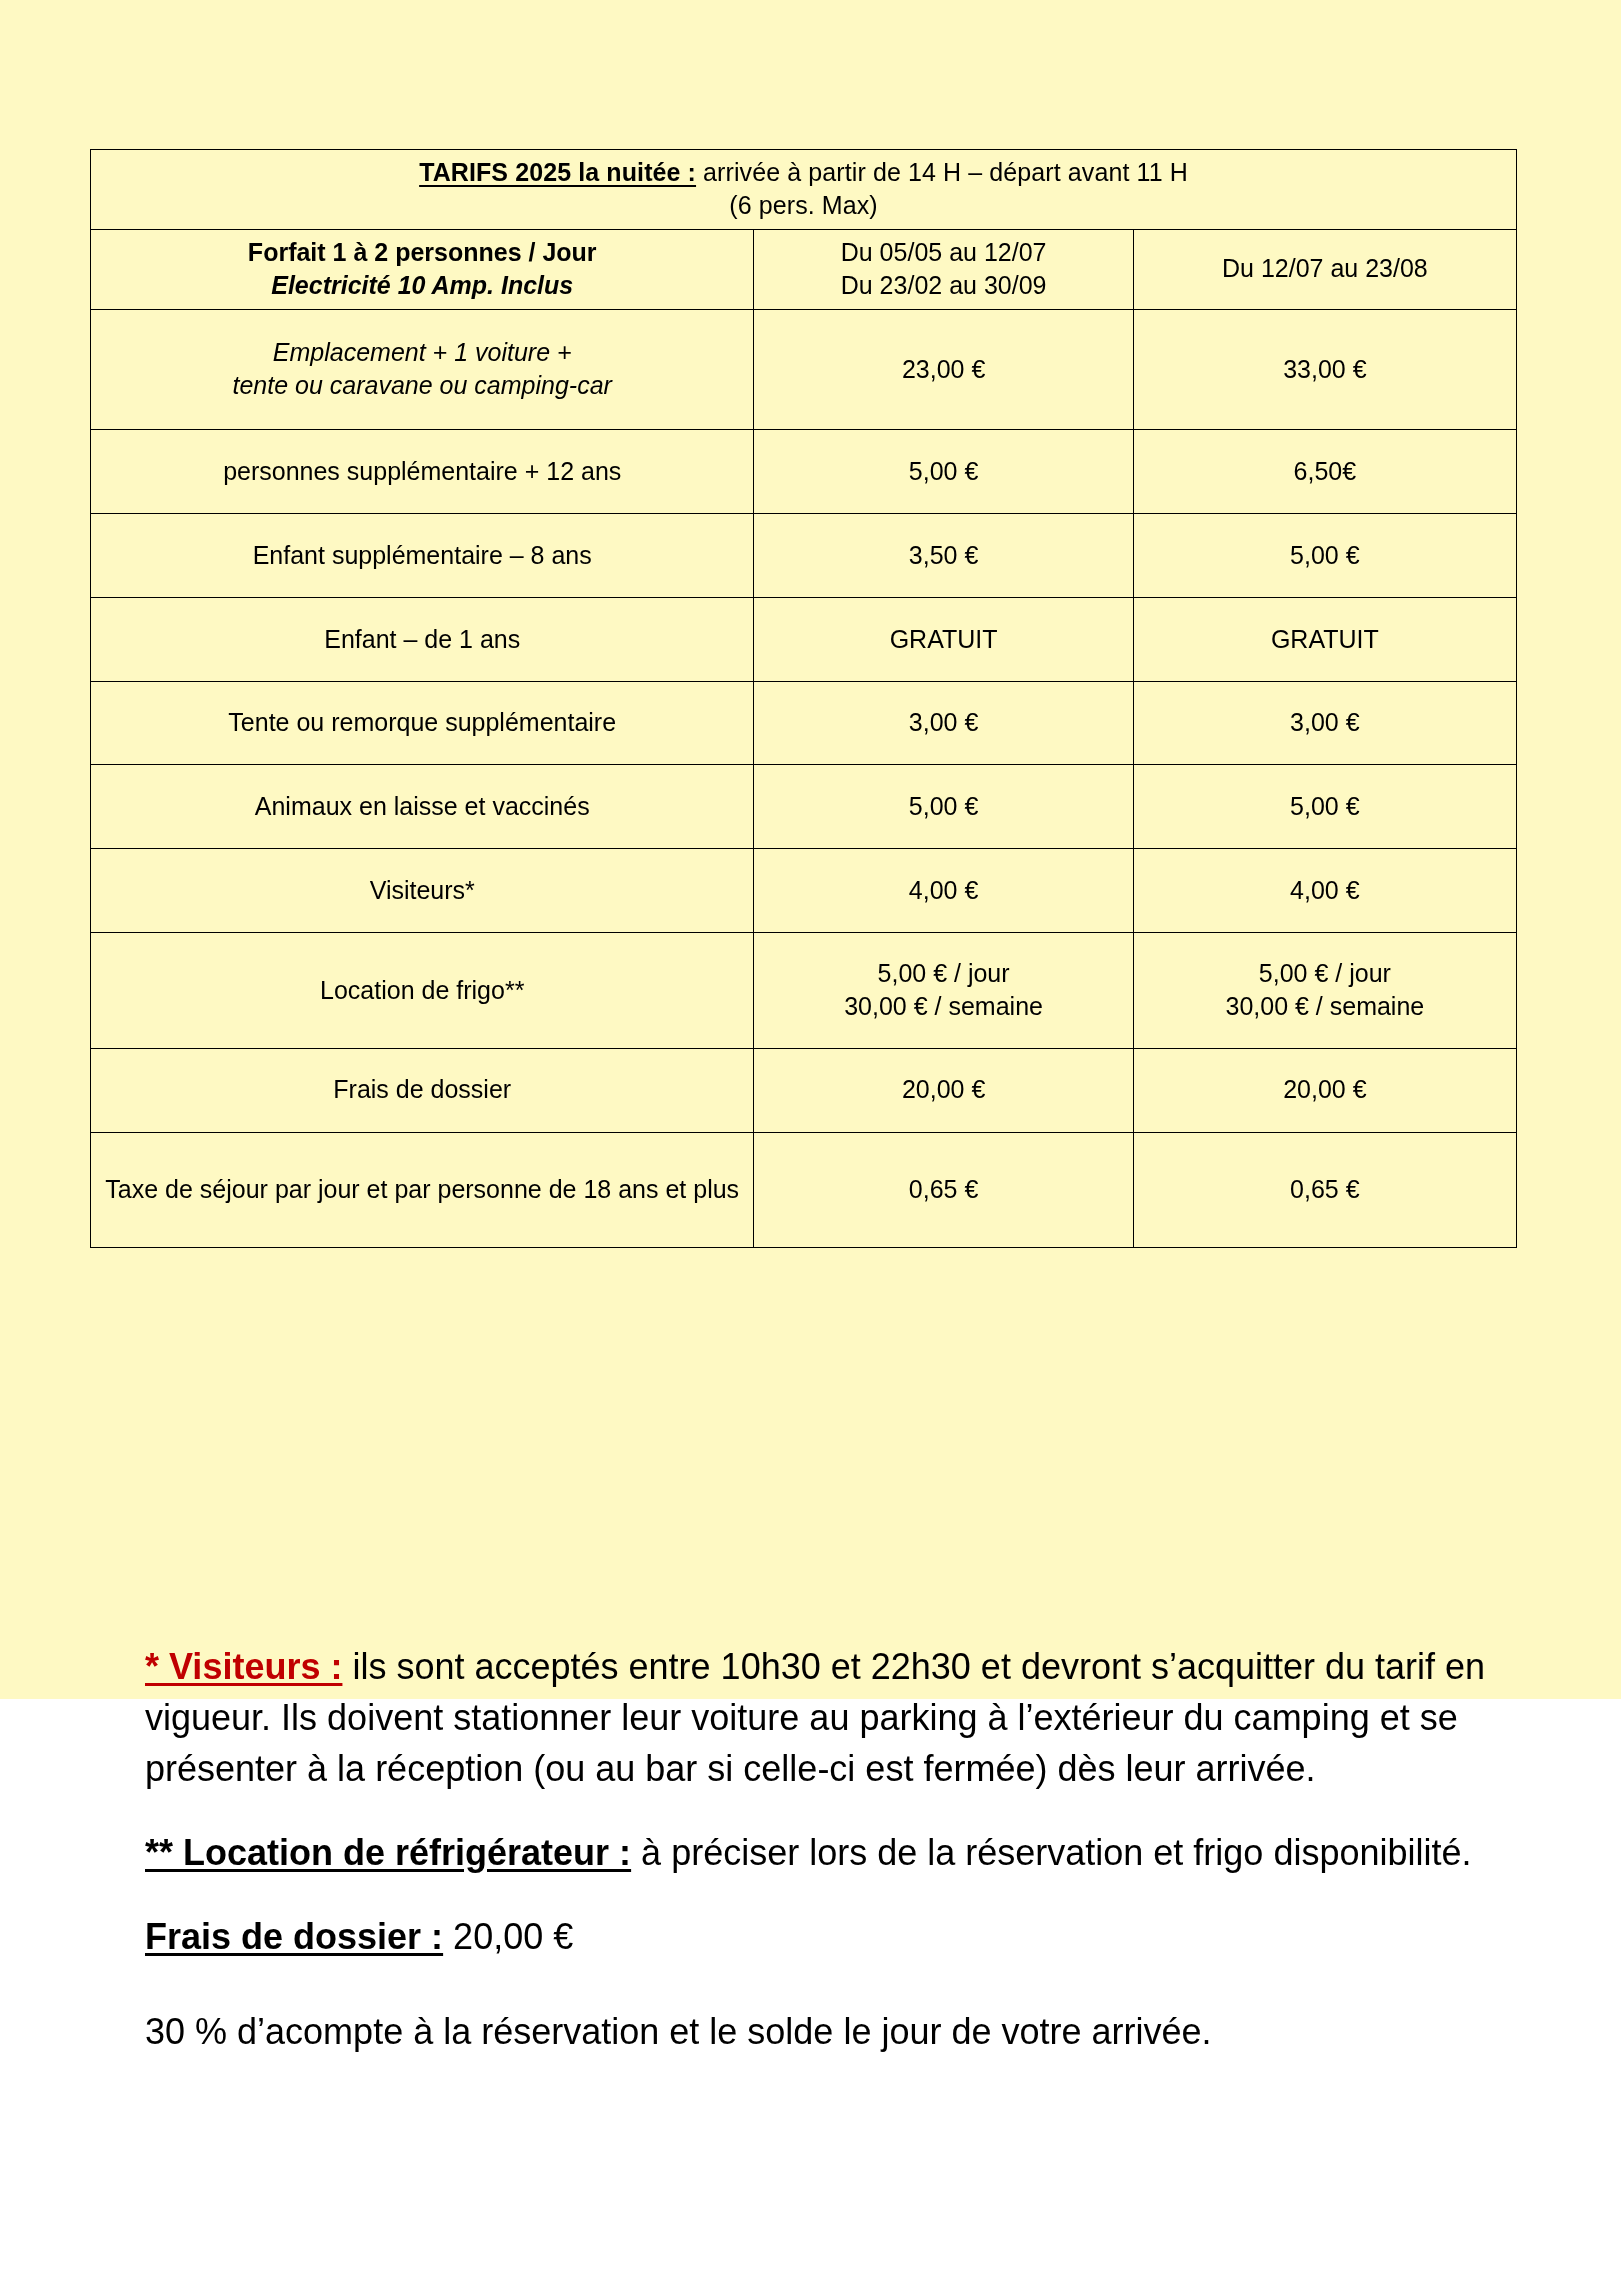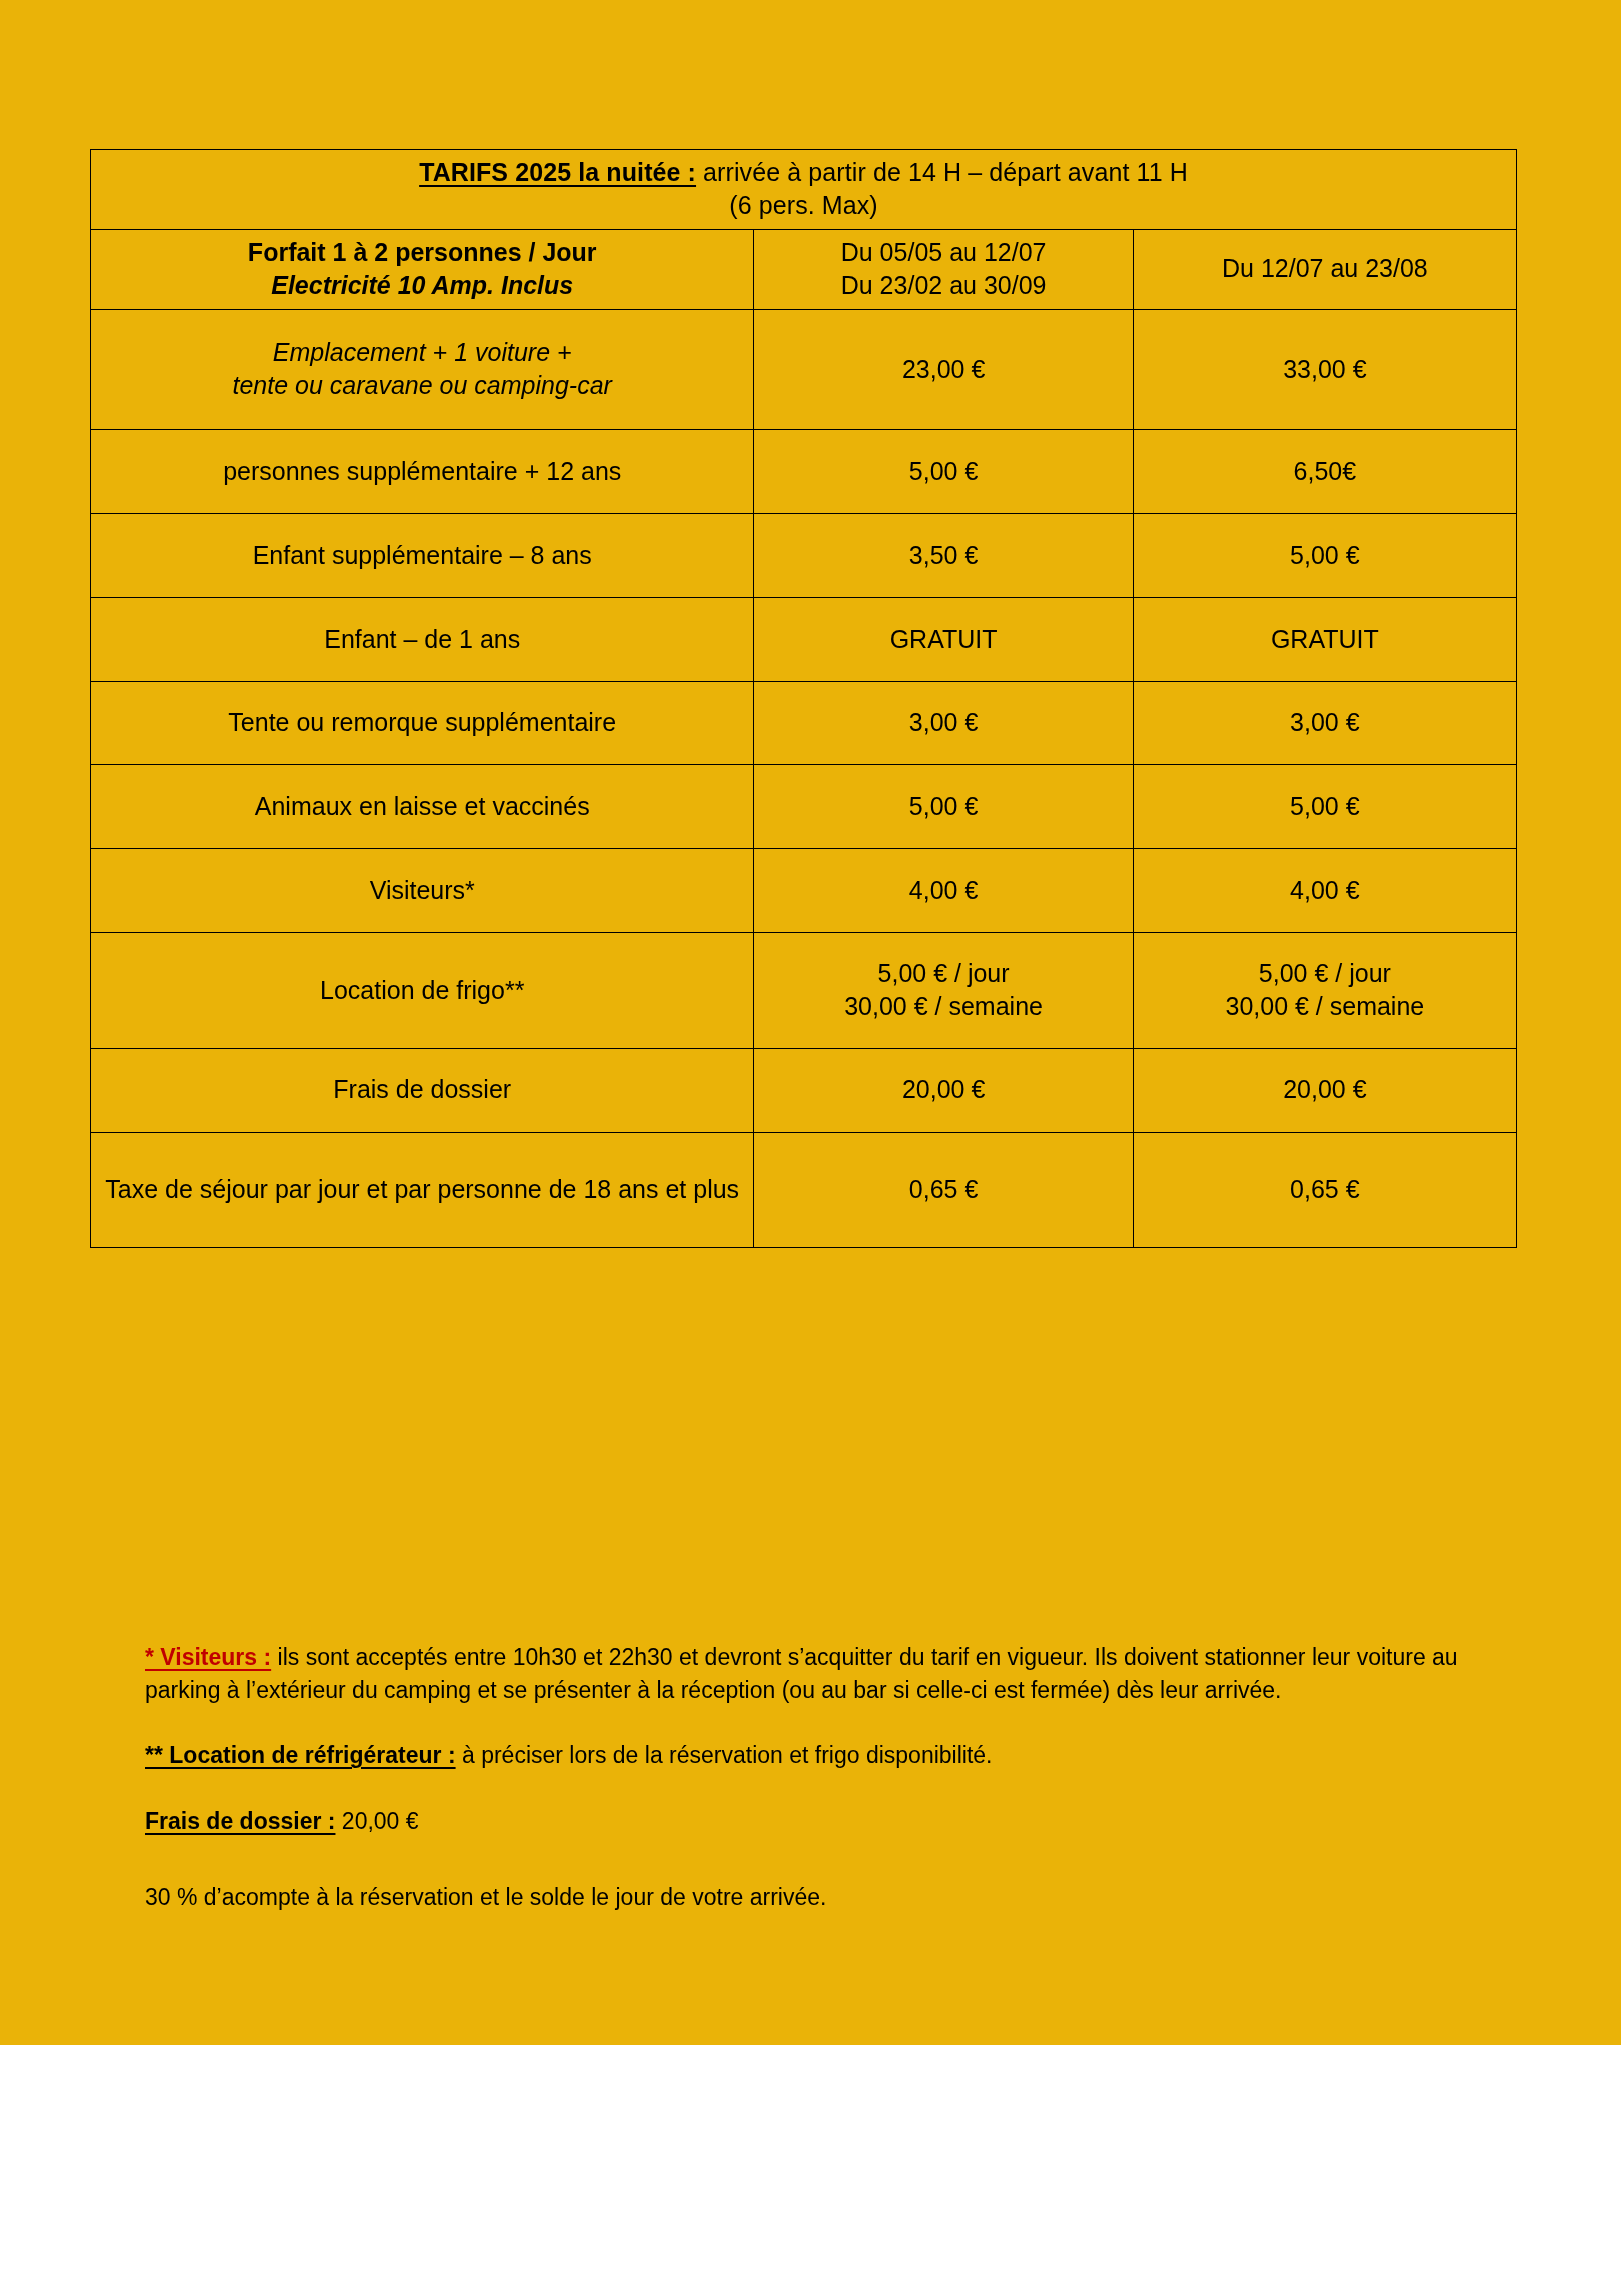--- a/index.html
+++ b/index.html
@@ -14,22 +14,22 @@
     font-family: "Liberation Sans", sans-serif;
     color: #000000;
     position: relative;
     overflow: hidden;
   }
 
   .page {
     position: absolute;
     left: 0; top: 0;
     width: 1621px;
-    height: 2045px;
-    background: #eab308;
+    height: 1699px;
+    background: #fef9c3;
   }
 
   
   .tariff-table {
     position: absolute;
     left: 90px;
     top: 149px;
     width: 1427px;
     border-collapse: collapse;
     table-layout: fixed;
@@ -93,21 +93,21 @@
   }
   .cell-italic .sub { display: block; }
   .multi .sub { display: block; }
 
   
   .notes {
     position: absolute;
     left: 145px;
     top: 1641px;
     width: 1376px;
-    font-size: 23px;
+    font-size: 36px;
     line-height: 1.42;
   }
   .note-p {
     margin: 0 0 33px 0;
   }
   .note-p:last-child { margin-bottom: 0; }
   .note-lead-red {
     color: #C00000;
     font-weight: bold;
     text-decoration: underline;

